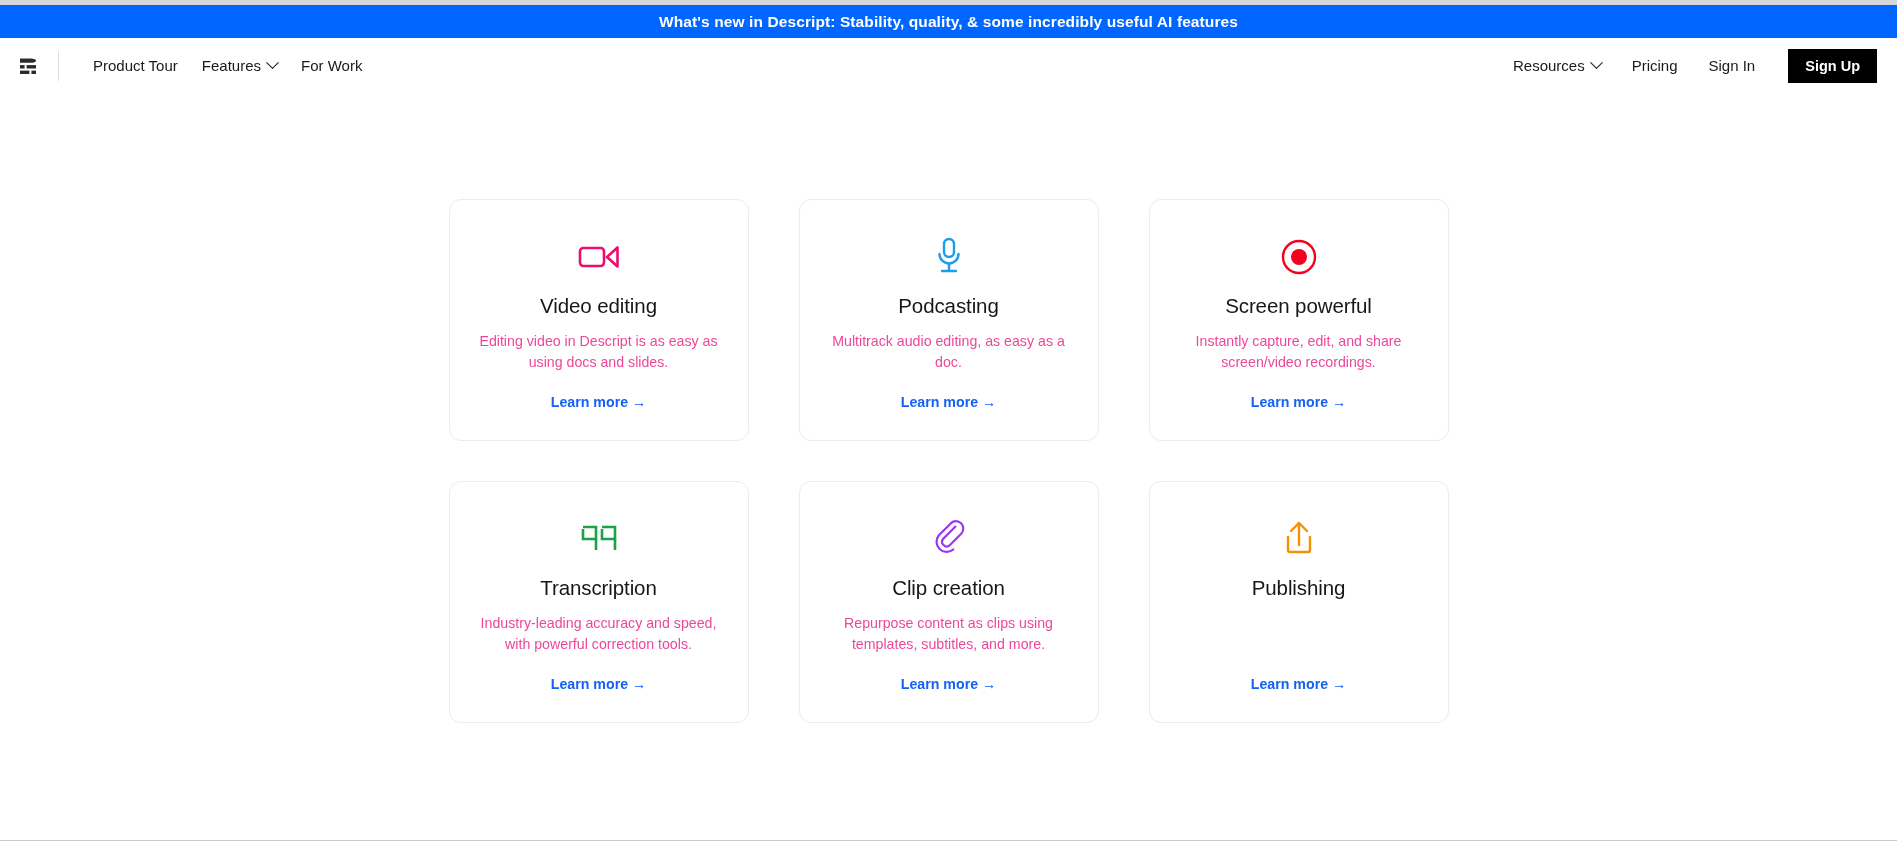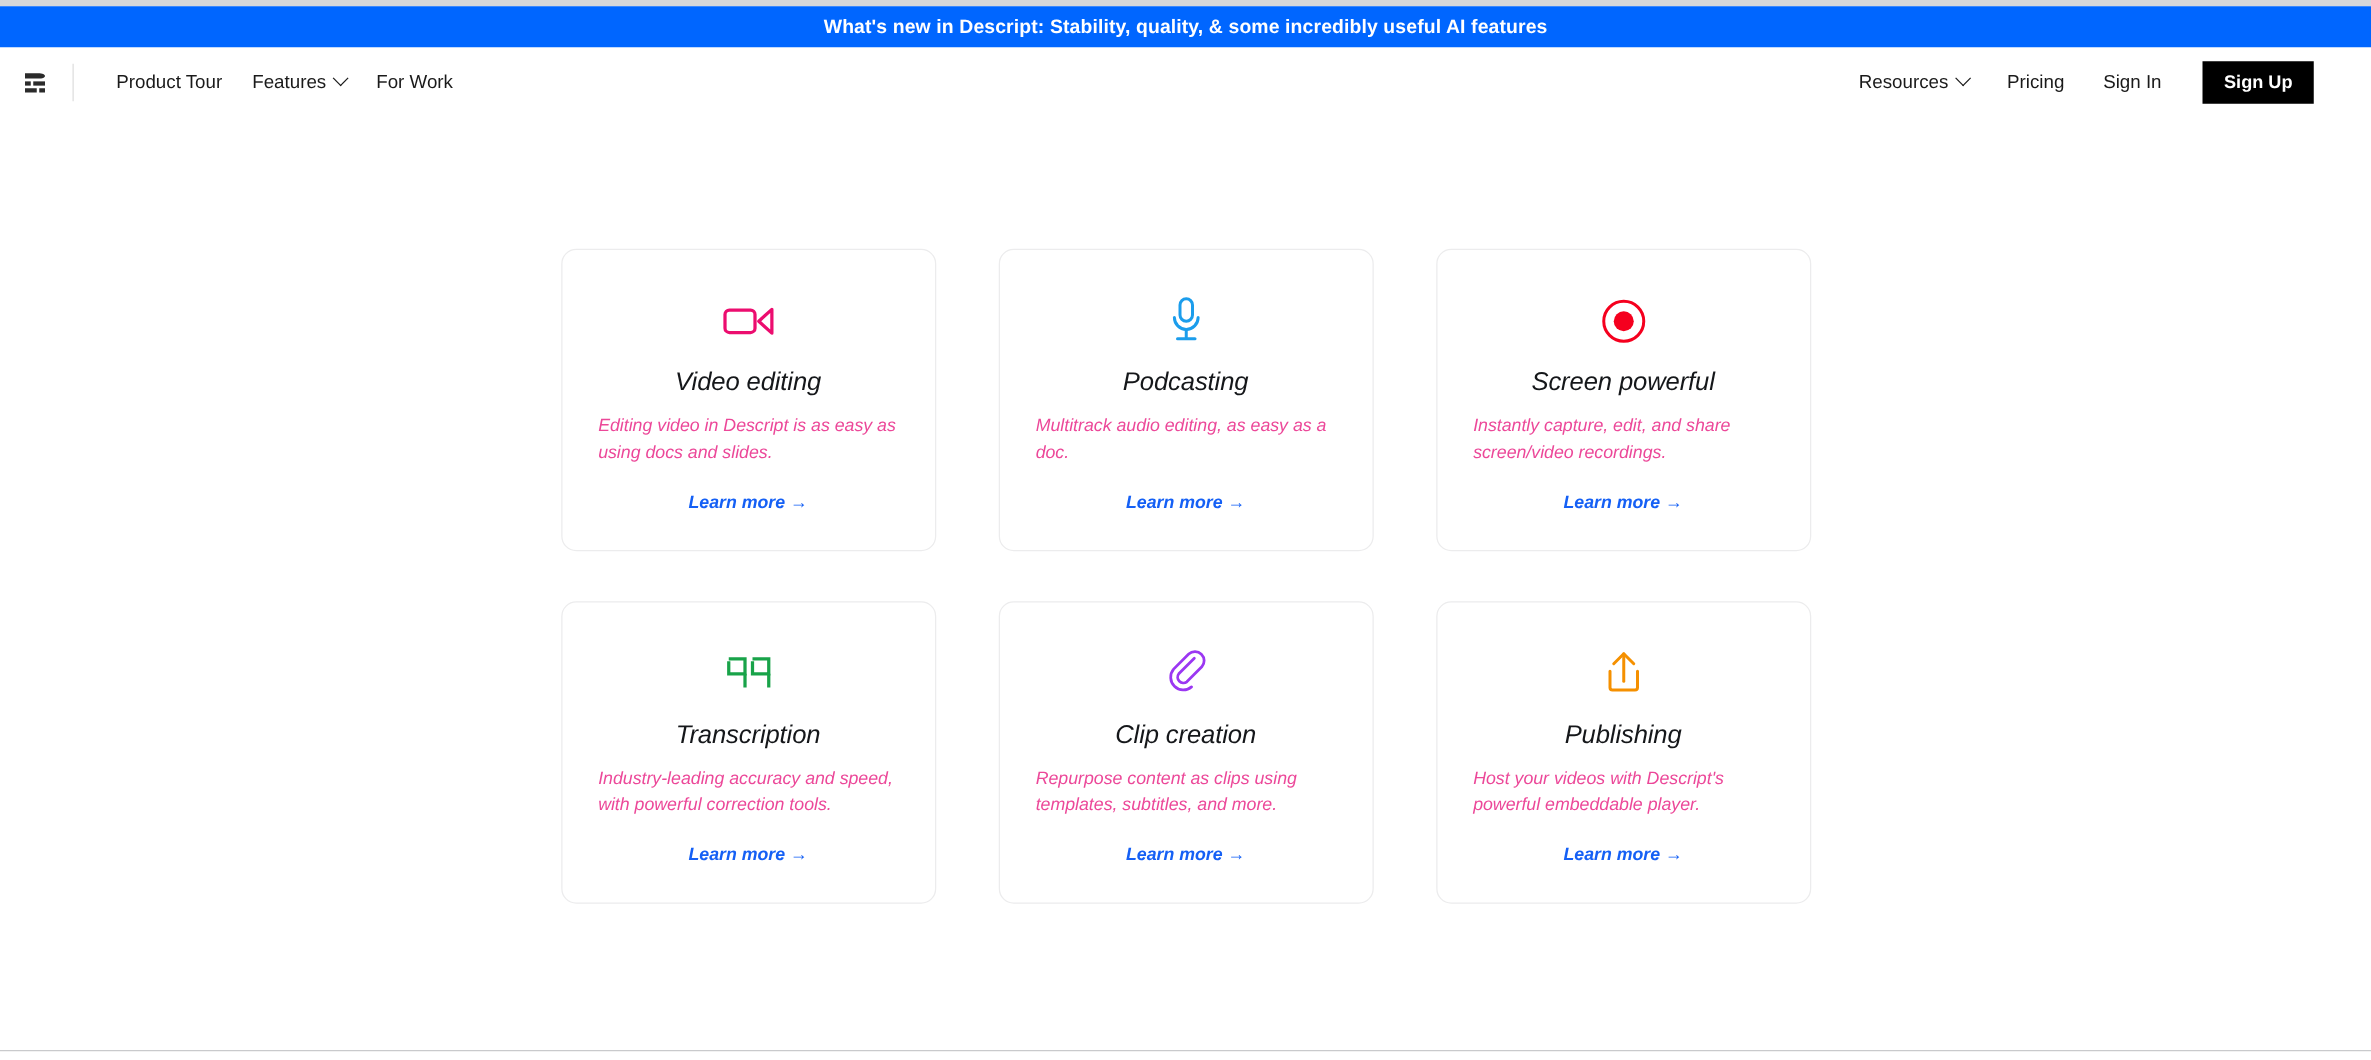--- a/index.html
+++ b/index.html
@@ -38,21 +38,21 @@
     letter-spacing: 0.1px;
   }
 
   
   .navbar {
     height: 55px;
     width: 100%;
     background: #ffffff;
     display: flex;
     align-items: center;
-    padding: 0 46px 0 14px;
+    padding: 0 20px 0 14px;
     position: relative;
   }
   .nav-left {
     display: flex;
     align-items: center;
     gap: 0;
   }
   .logo-mark {
     width: 30px;
     height: 30px;
@@ -126,22 +126,22 @@
     row-gap: 40px;
   }
   .feature-card {
     border: 1px solid #ececed;
     border-radius: 12px;
     background: #ffffff;
     padding: 34px 26px 30px;
     display: flex;
     flex-direction: column;
     align-items: center;
-    cursor: pointer;
-    font-style: italic;
+    text-align: center;
+    cursor: pointer;
   }
 
   .card-icon {
     height: 46px;
     display: flex;
     align-items: center;
     justify-content: center;
     margin-bottom: 14px;
   }
   .card-title {
@@ -299,20 +299,19 @@
 
     <div class="feature-card row-two">
       <div class="card-icon">
         <svg width="36" height="40" viewBox="0 0 36 40" aria-hidden="true">
           <line x1="18" y1="4" x2="18" y2="26" stroke="#f59000" stroke-width="2.4" stroke-linecap="round"></line>
           <path d="M10 12 L18 4 L26 12" fill="none" stroke="#f59000" stroke-width="2.4" stroke-linecap="round" stroke-linejoin="round"></path>
           <path d="M7 18 V31 a2 2 0 0 0 2 2 H27 a2 2 0 0 0 2 -2 V18" fill="none" stroke="#f59000" stroke-width="2.4" stroke-linecap="round"></path>
         </svg>
       </div>
       <div class="card-title">Publishing</div>
-      <div class="card-desc">Host your videos with Descript's powerful embeddable player.</div>
       <div class="card-link">Learn more →</div>
     </div>
 
   </div>
 </main>
 
 <div class="bottom-strip"></div>
 
 </body></html>

